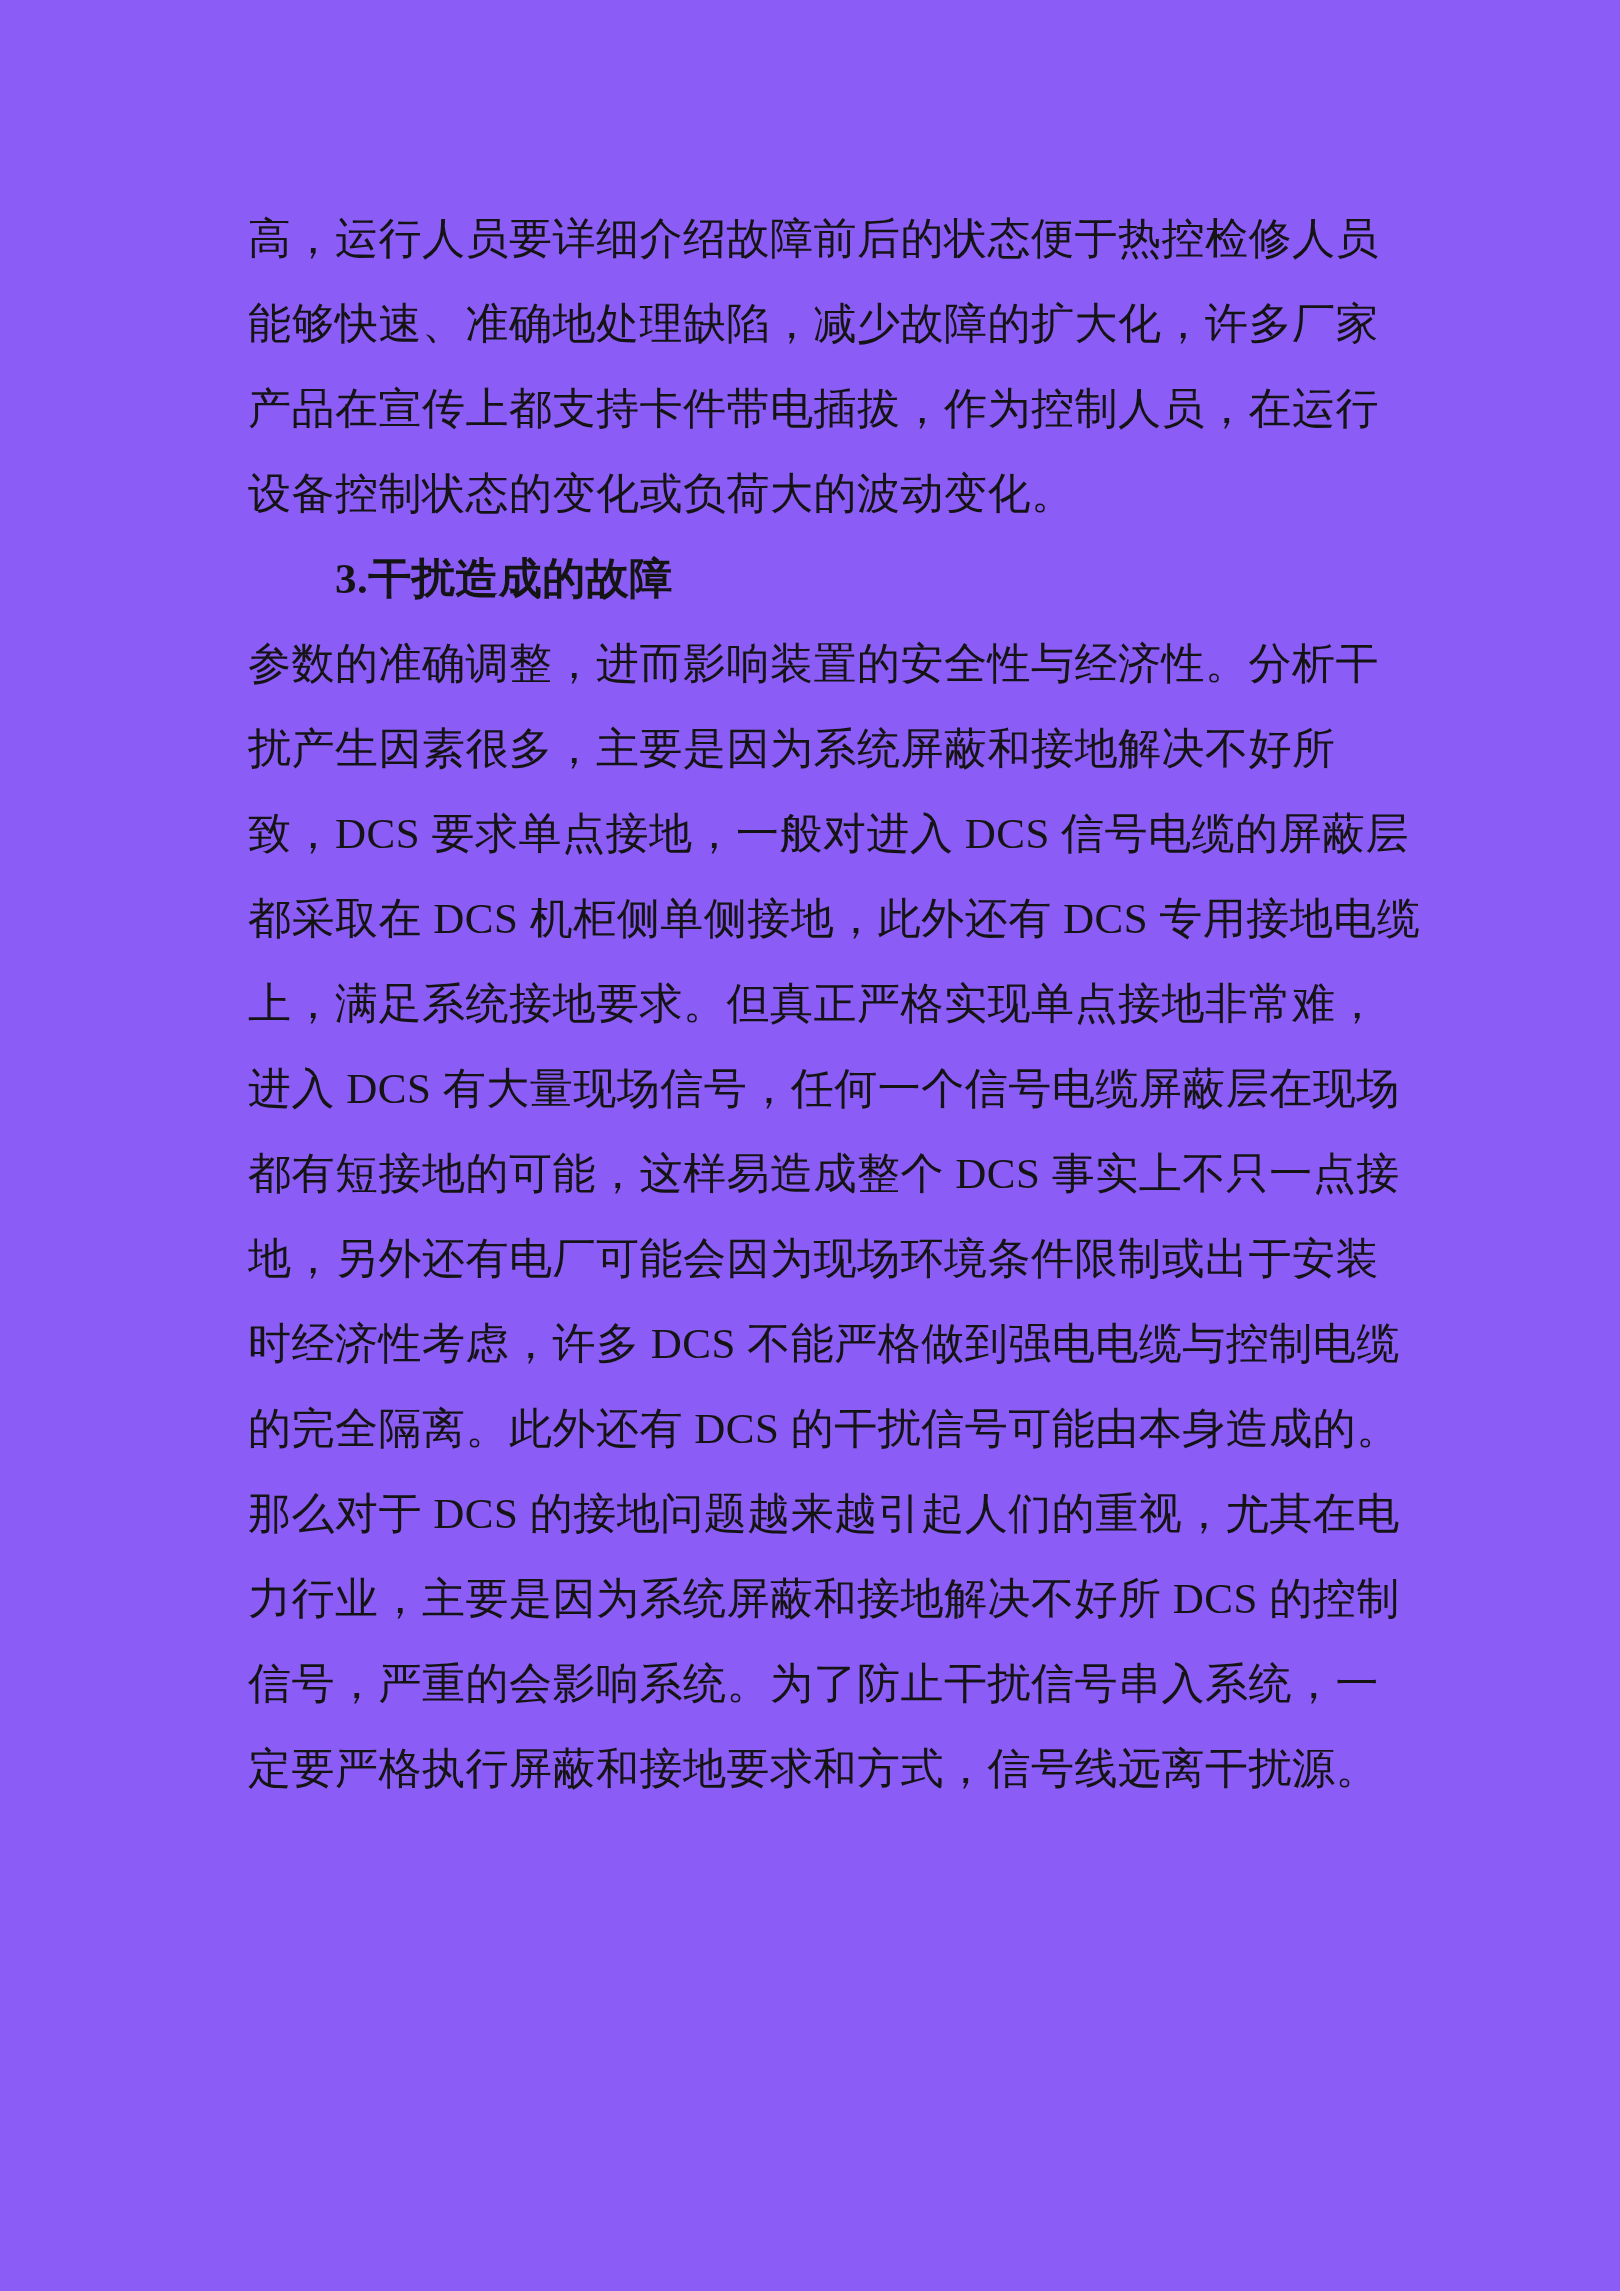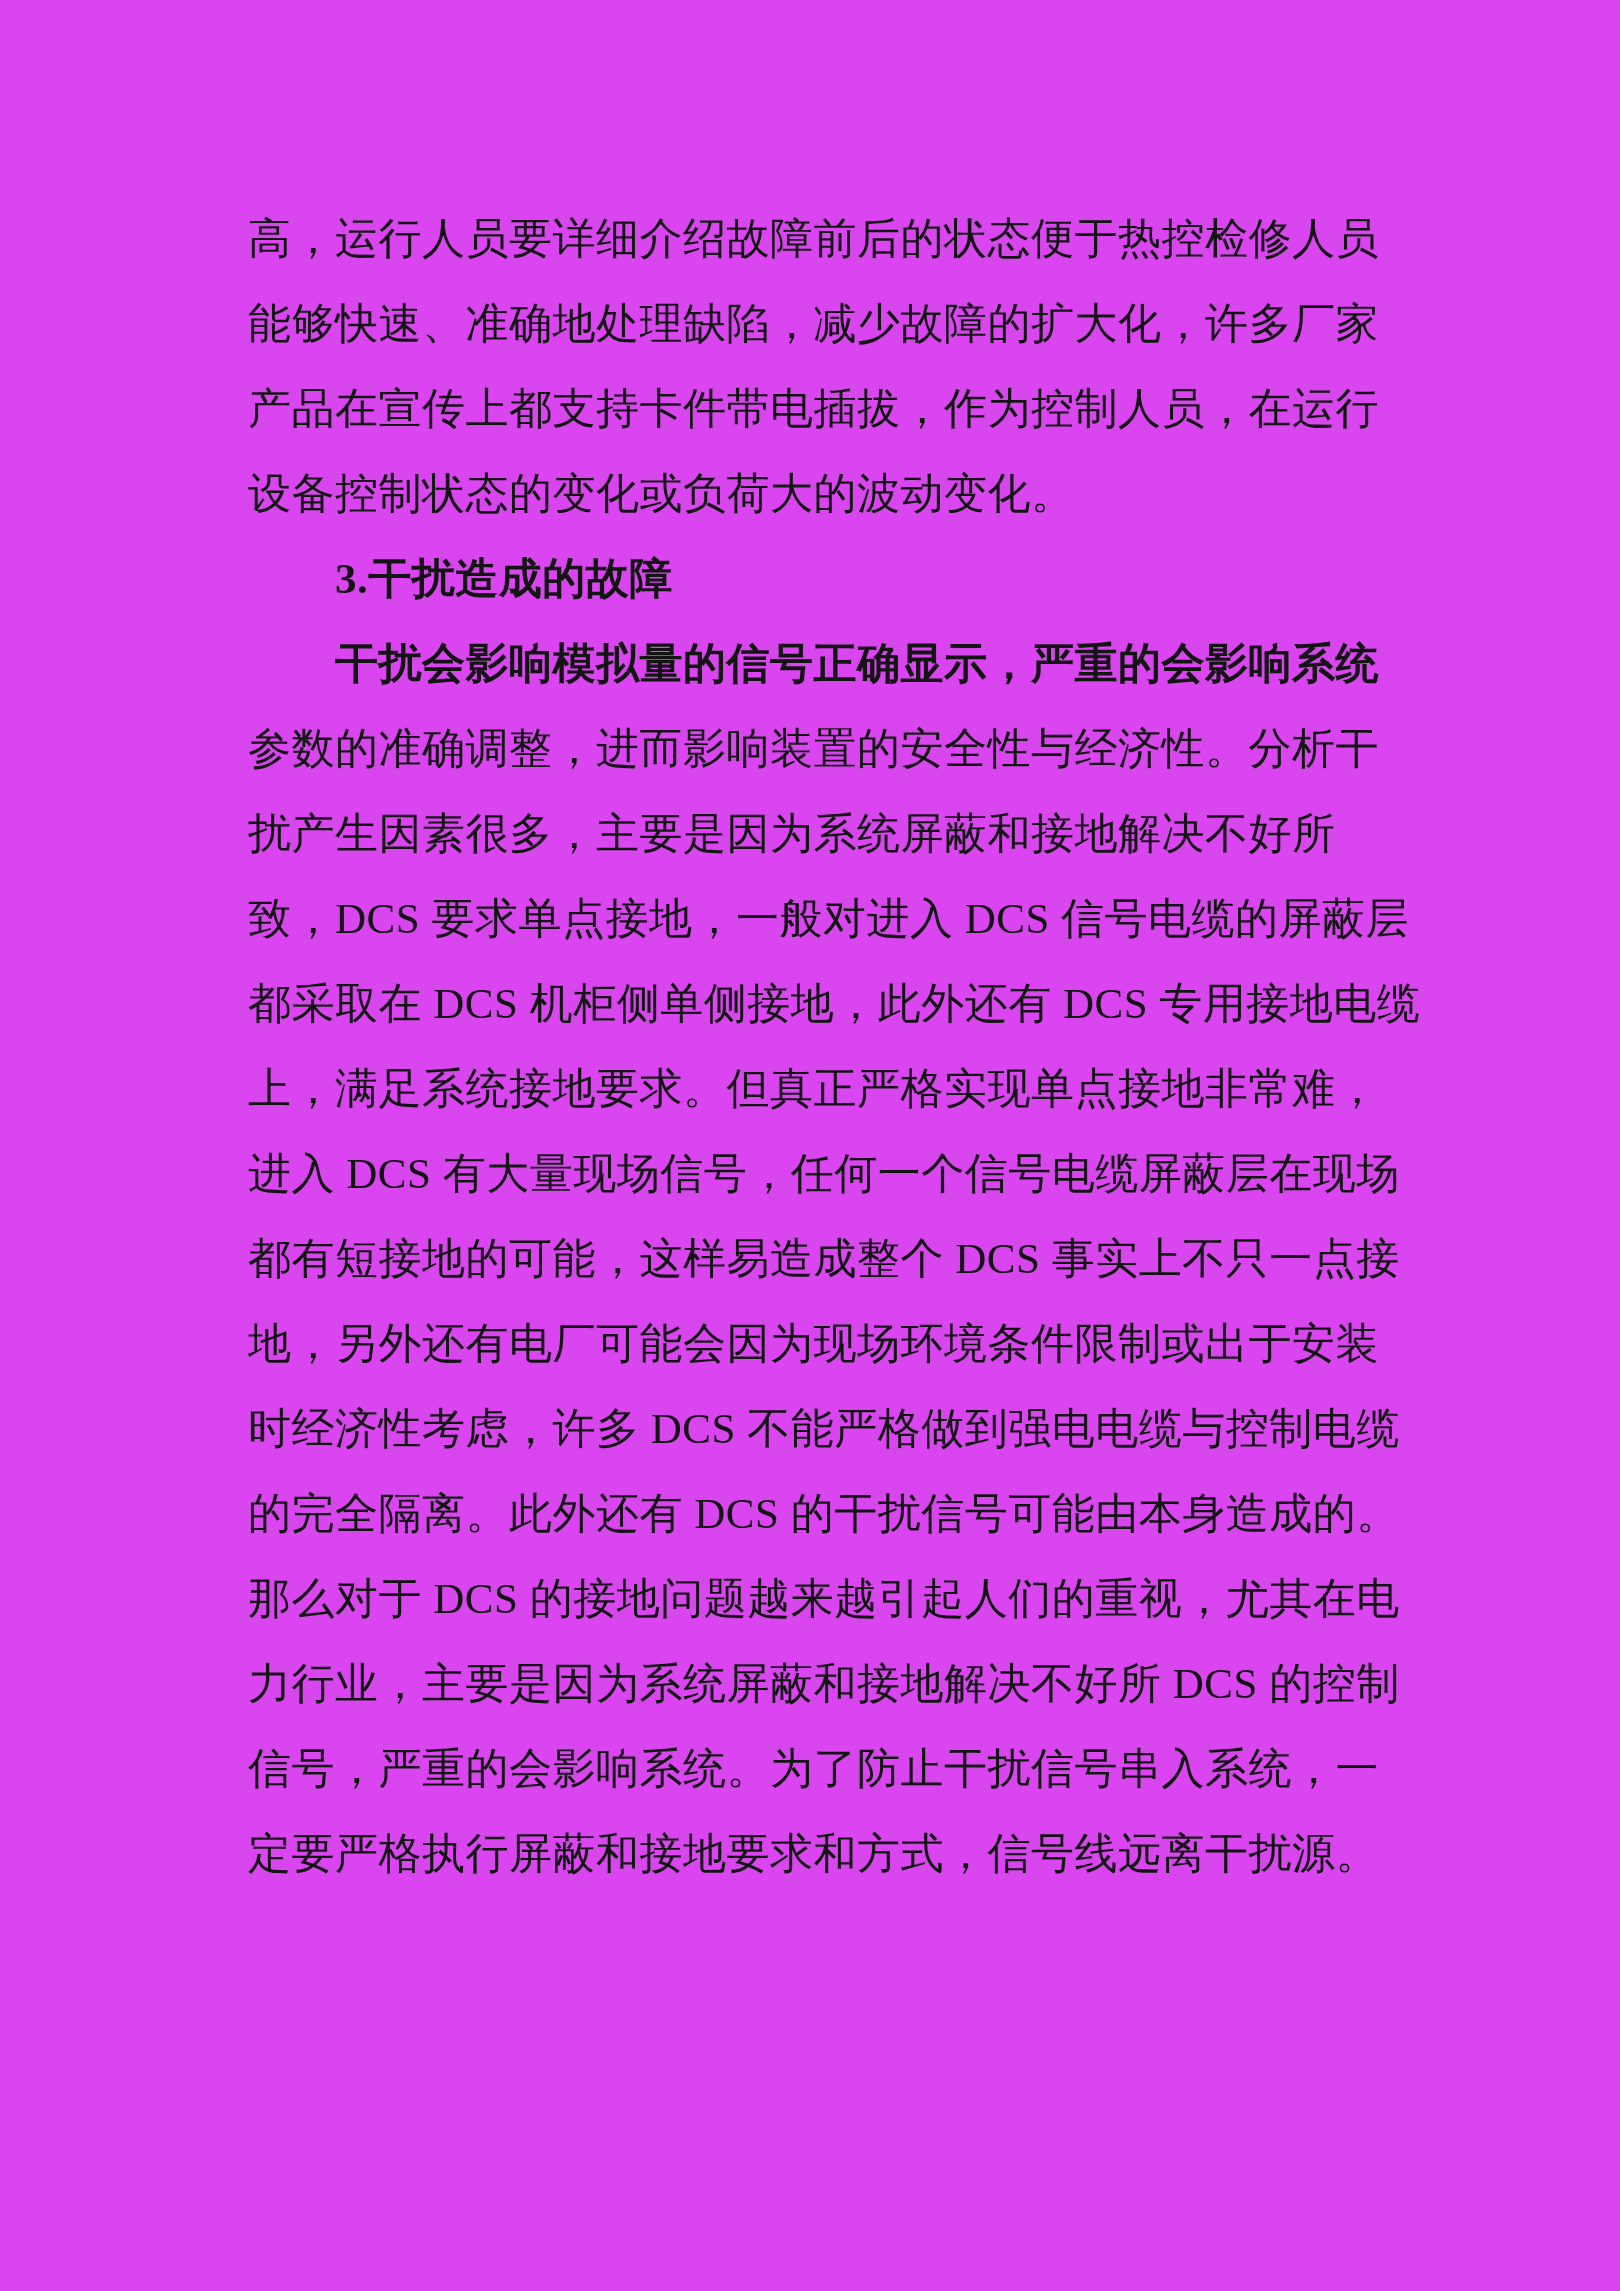--- a/index.html
+++ b/index.html
@@ -8,21 +8,21 @@
   }
   body {
     width: 1620px;
     height: 2292px;
     background: #ffffff;
   }
   .page {
     position: relative;
     width: 1620px;
     height: 2292px;
-    background: #d946ef;
+    background: #8b5cf6;
     overflow: hidden;
     font-family: "Liberation Serif", "DejaVu Serif", serif;
   }
   .text-block {
     position: absolute;
     left: 248px;
     top: 196px;
     width: 1142px;
     color: #141414;
     font-size: 43px;
@@ -41,21 +41,20 @@
 </head>
 <body>
 
 <div class="page">
   <div class="text-block">
     <div class="line">高，运行人员要详细介绍故障前后的状态便于热控检修人员</div>
     <div class="line">能够快速、准确地处理缺陷，减少故障的扩大化，许多厂家</div>
     <div class="line">产品在宣传上都支持卡件带电插拔，作为控制人员，在运行</div>
     <div class="line">设备控制状态的变化或负荷大的波动变化。</div>
     <div class="line indent">3.干扰造成的故障</div>
-    <div class="line indent">干扰会影响模拟量的信号正确显示，严重的会影响系统</div>
     <div class="line">参数的准确调整，进而影响装置的安全性与经济性。分析干</div>
     <div class="line">扰产生因素很多，主要是因为系统屏蔽和接地解决不好所</div>
     <div class="line">致，DCS 要求单点接地，一般对进入 DCS 信号电缆的屏蔽层</div>
     <div class="line">都采取在 DCS 机柜侧单侧接地，此外还有 DCS 专用接地电缆</div>
     <div class="line">上，满足系统接地要求。但真正严格实现单点接地非常难，</div>
     <div class="line">进入 DCS 有大量现场信号，任何一个信号电缆屏蔽层在现场</div>
     <div class="line">都有短接地的可能，这样易造成整个 DCS 事实上不只一点接</div>
     <div class="line">地，另外还有电厂可能会因为现场环境条件限制或出于安装</div>
     <div class="line">时经济性考虑，许多 DCS 不能严格做到强电电缆与控制电缆</div>
     <div class="line">的完全隔离。此外还有 DCS 的干扰信号可能由本身造成的。</div>

